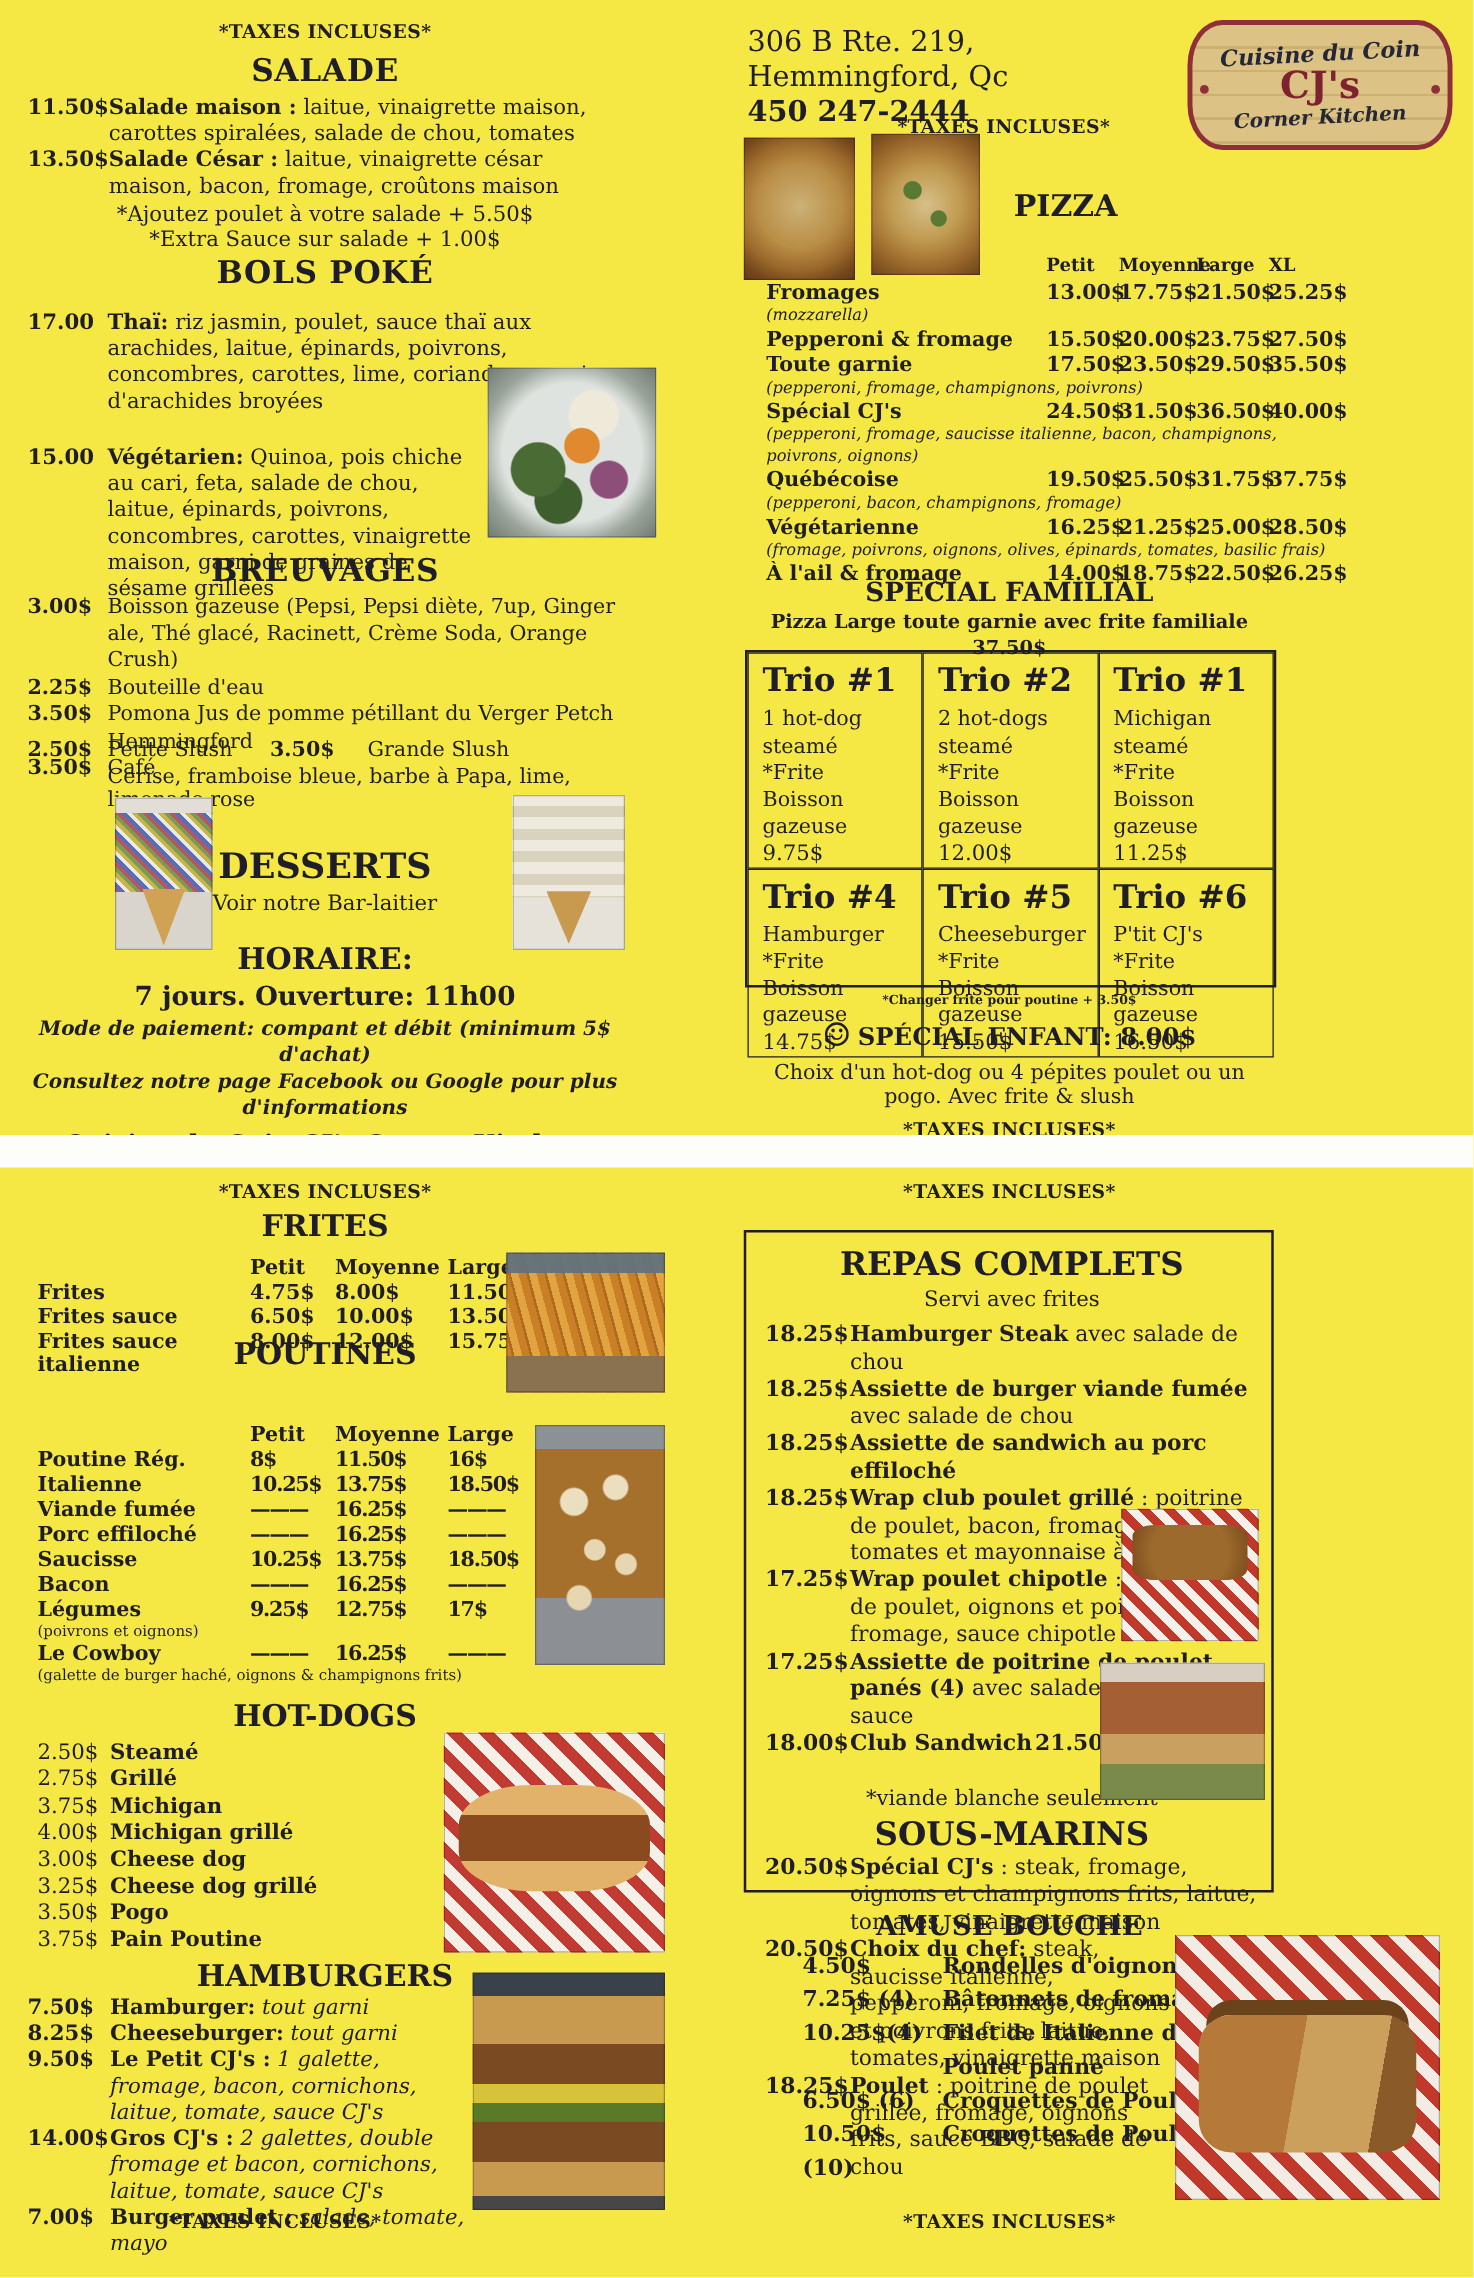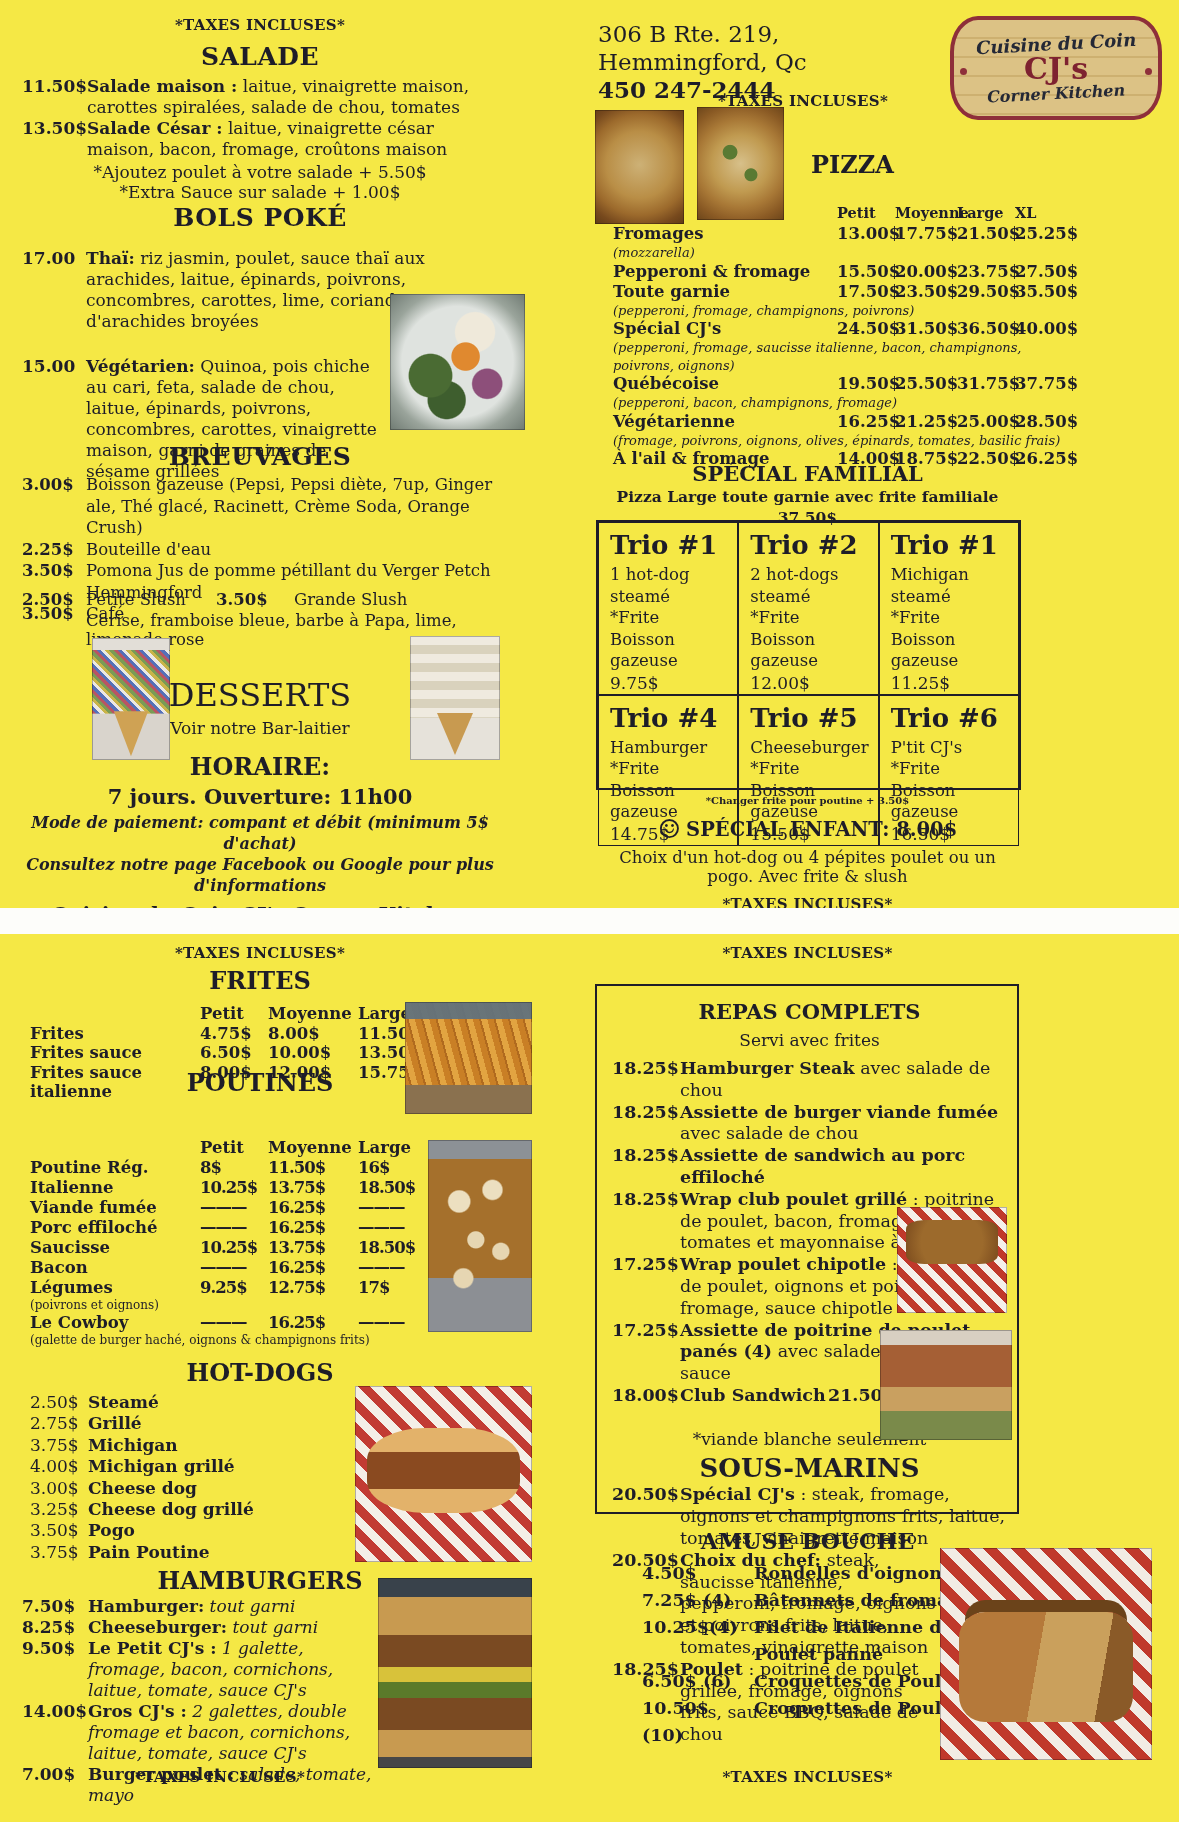--- a/index.html
+++ b/index.html
@@ -31,21 +31,21 @@
   #brv-title{left:0;top:442px;width:520px}
   #brv-items{left:22px;top:474px;width:490px}
   #brv-items .mi{font-size:16.5px;line-height:21.5px}
   #brv-items .body{max-width:462px}
   #slush-row{left:22px;top:589px;width:478px;display:flex;font-size:16.5px;line-height:21px}
   #slush-row .p1{flex:0 0 64px;font-weight:bold}
   #slush-row .n1{flex:0 0 130px}
   #slush-row .p2{flex:0 0 78px;font-weight:bold}
   #flavors{left:86px;top:611px;width:430px;font-size:16.5px}
   #desserts{left:0;top:676px;width:520px}
-  #desserts .d-title{font-size:32px;font-weight:normal}
+  #desserts .d-title{font-size:28px;font-weight:bold}
   #desserts .d-sub{font-size:17px;margin-top:4px}
   #horaire{left:0;top:752px;width:520px}
   #horaire .h-title{font-size:24px;font-weight:bold;line-height:30px}
   #horaire .h-hours{font-size:21px;font-weight:bold;line-height:30px}
   #horaire .h-pay,#horaire .h-info{font-size:16px;font-weight:bold;font-style:italic;line-height:21px}
   #horaire .h-footer{font-size:20.5px;font-weight:bold;margin-top:7px}
 
   
   #addr{left:598px;top:20px;font-size:23px;line-height:28px}
   #addr .phone{font-weight:bold}
@@ -103,21 +103,21 @@
   #hb-list{left:22px;top:1596px;width:365px}
   #hb-list .mi{line-height:21px}
   #hb-list .price{flex:0 0 66px}
   #hb-list .body{max-width:294px}
   #hb-list .desc{font-style:italic}
   #bl-taxes2{left:0;top:1768px;width:440px}
 
   
   #br-taxes{left:595px;top:944px;width:425px}
   #repas-box{left:595px;top:984px;width:424px;height:530px;border:2.5px solid #1e1d28;padding:10px 10px 0 15px}
-  .rc-title{text-align:center;font-size:21px;font-weight:bold;line-height:32px}
+  .rc-title{text-align:center;font-size:26px;font-weight:bold;line-height:32px}
   .rc-sub{text-align:center;font-size:17px;line-height:24px;margin-bottom:6px}
   .ri{display:flex;font-size:17.5px;line-height:21.8px}
   .ri .price{flex:0 0 68px;font-weight:bold}
   .ri .body{flex:1}
   .ri .body b{font-weight:bold}
   #repas-items div.ri:nth-of-type(4) .body{max-width:332px}
   #repas-items div.ri:nth-of-type(5) .body{max-width:316px}
   #repas-items div.ri:nth-of-type(6) .body{max-width:300px}
   .club-row{display:flex;font-size:17.5px;line-height:21.8px;font-weight:bold}
   .club-row .cp1{flex:0 0 68px}

